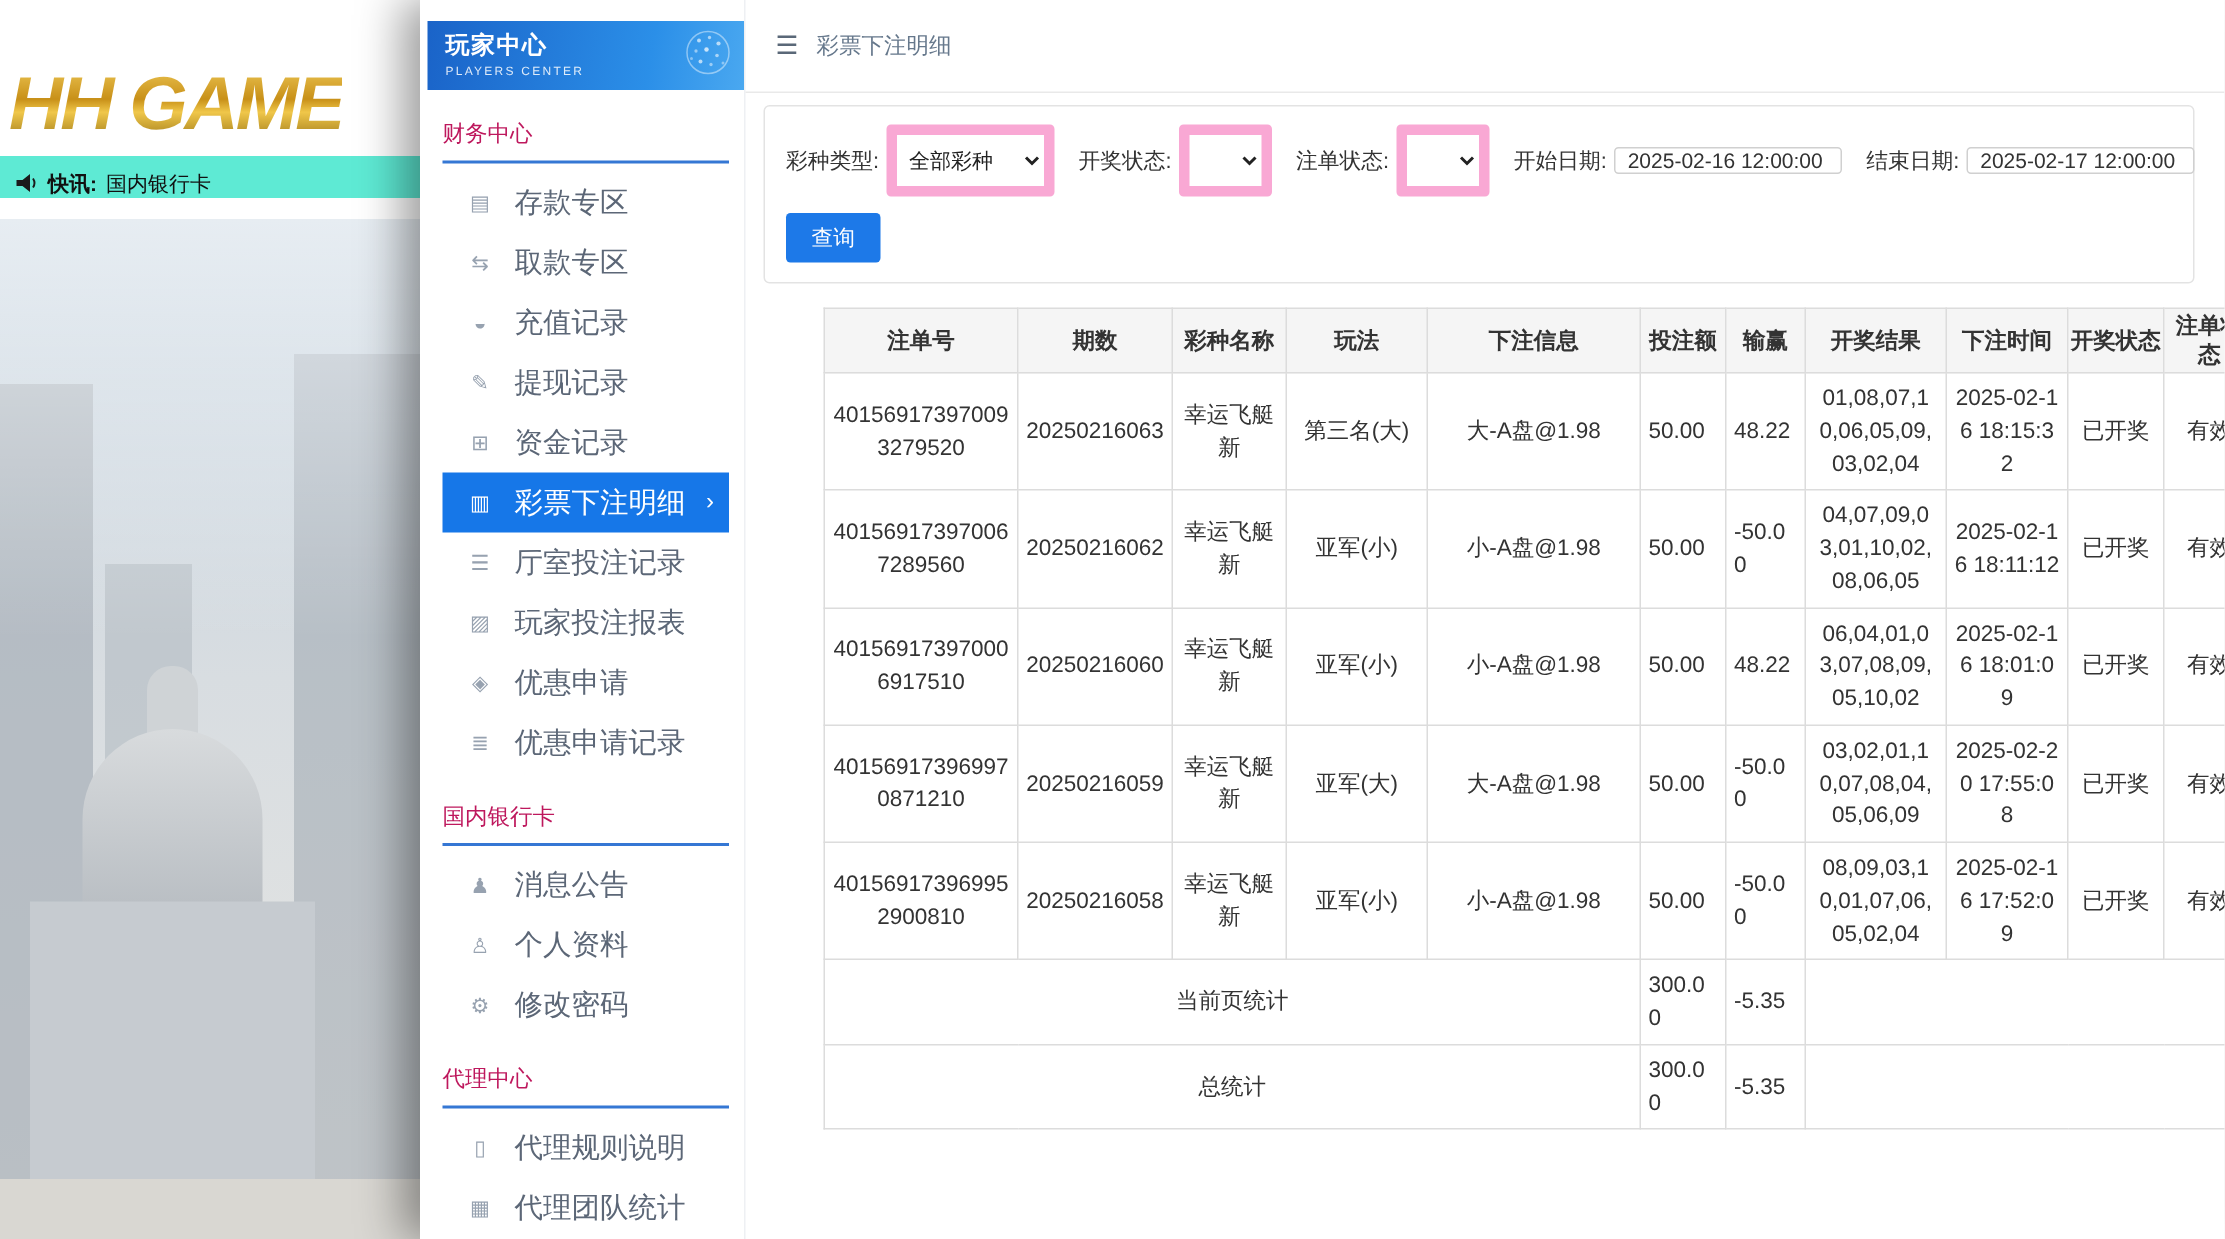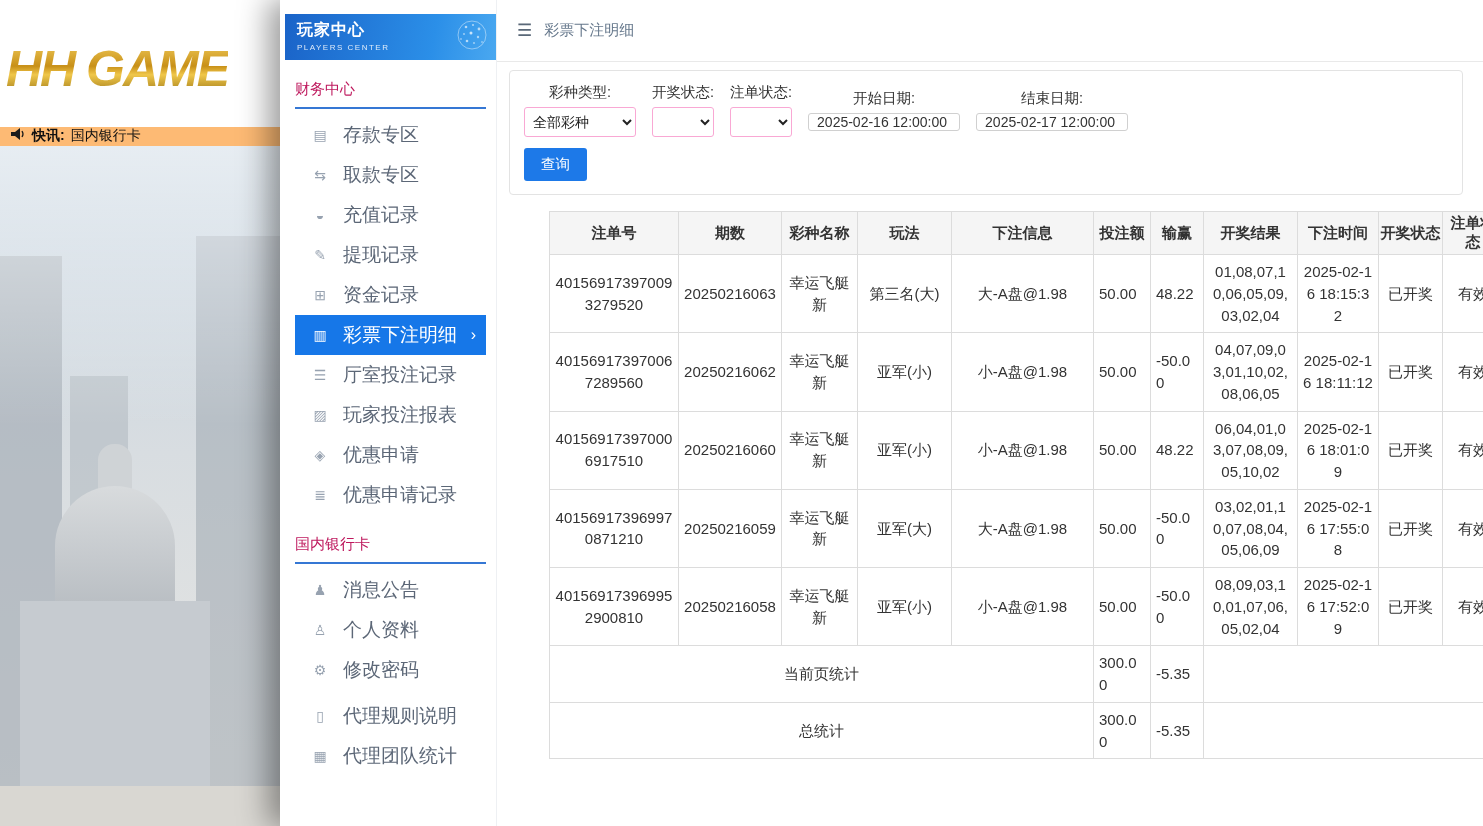--- a/index.html
+++ b/index.html
@@ -10,22 +10,22 @@
   }
   
   .bg-site { position:absolute; left:0; top:0; width:280px; height:826px; background:#fff; }
   .logo {
     position:absolute; left:6px; top:40px; font-size:50px; font-weight:bold; font-style:italic;
     letter-spacing:-2px; white-space:nowrap;
     background:linear-gradient(180deg,#f3cf5e 0%,#c89018 45%,#f0c74a 60%,#8f6a10 100%);
     -webkit-background-clip:text; background-clip:text; color:transparent;
   }
   .news-bar {
-    position:absolute; left:0; top:127px; width:280px; height:28px; background:#fdba74;
-    display:flex; align-items:flex-start; gap:6px; padding-left:10px; font-size:14px; color:#111;
+    position:absolute; left:0; top:104px; width:280px; height:28px; background:#5eead4;
+    display:flex; align-items:flex-end; gap:6px; padding-left:10px; font-size:14px; color:#111;
     white-space:nowrap; overflow:hidden;
   }
   .news-label { font-weight:bold; }
   .photo { position:absolute; left:0; top:146px; width:280px; height:680px; overflow:hidden;
     background:linear-gradient(180deg,#c3d2df 0%,#d8dde1 45%,#e7e6e2 100%); }
   .photo div { position:absolute; }
   .b1 { left:-10px; top:110px; width:72px; height:570px; background:#a9b2ba; opacity:.75; }
   .b2 { left:70px; top:230px; width:58px; height:450px; background:#bcc3c9; opacity:.8; }
   .b3 { left:196px; top:90px; width:84px; height:590px; background:#9fa8b0; opacity:.55; }
   .cupola { left:98px; top:298px; width:34px; height:48px; background:#cfd3d6; border-radius:16px 16px 0 0; }
@@ -65,23 +65,23 @@
   .content { flex:1; min-width:0; }
   .topbar {
     height:62px; border-bottom:1px solid #e9e9e9; display:flex; align-items:center;
     padding-left:20px; gap:12px; color:#66788c; font-size:15px;
   }
   .hamburger { font-size:17px; color:#5a6878; }
   .content-body { padding:8px 20px 0 12px; }
 
   .filter-box { border:1px solid #e3e3e3; border-radius:4px; padding:12px 14px 13px; }
   .filter-row { display:flex; align-items:center; font-size:14.5px; color:#333; white-space:nowrap; }
-  .fgroup { display:flex; align-items:center; gap:5px; margin-right:16px;flex-direction:column; }
+  .fgroup { display:flex; align-items:center; gap:5px; margin-right:16px; }
   select {
-    height:30px; border:1px solid #f9a8d4; border-radius:3px; background:#fff;
+    height:48px; border:7px solid #f9a8d4; border-radius:3px; background:#fff;
     font-size:14px; padding:2px 4px; font-family:"Liberation Sans", sans-serif; color:#222;
   }
   .sel-type { width:112px; }
   .sel-small { width:62px;padding-left:42px; }
   .date-input {
     height:18px; width:152px; border:1px solid #d0d0d0; border-radius:3px; padding:0 8px;
     font-size:14px; color:#333; font-family:"Liberation Sans", sans-serif;
   }
   .btn-query {
     margin-top:11px; background:var(--accent,#1d79e8); color:#fff; border:none; border-radius:3px;
@@ -204,20 +204,21 @@
       <div class="side-item">
         <span class="si-icon">♙</span>
         <span class="si-label">个人资料</span>
       </div>
       <div class="side-item">
         <span class="si-icon">⚙</span>
         <span class="si-label">修改密码</span>
       </div>
     </div>
 
+    <div class="side-sec-label">代理中心</div>
     <div class="side-menu">
       <div class="side-item">
         <span class="si-icon">▯</span>
         <span class="si-label">代理规则说明</span>
       </div>
       <div class="side-item">
         <span class="si-icon">▦</span>
         <span class="si-label">代理团队统计</span>
       </div>
     </div>
@@ -335,21 +336,21 @@
             </tr>
             <tr class="data-row">
               <td>401569173969970871210</td>
               <td>20250216059</td>
               <td>幸运飞艇新</td>
               <td>亚军(大)</td>
               <td>大-A盘@1.98</td>
               <td class="num">50.00</td>
               <td class="num">-50.00</td>
               <td>03,02,01,10,07,08,04,05,06,09</td>
-              <td>2025-02-16 17:55:08</td>
+              <td>2025-02-20 17:55:08</td>
               <td>已开奖</td>
               <td>有效</td>
             </tr>
             <tr class="data-row">
               <td>401569173969952900810</td>
               <td>20250216058</td>
               <td>幸运飞艇新</td>
               <td>亚军(小)</td>
               <td>小-A盘@1.98</td>
               <td class="num">50.00</td>

